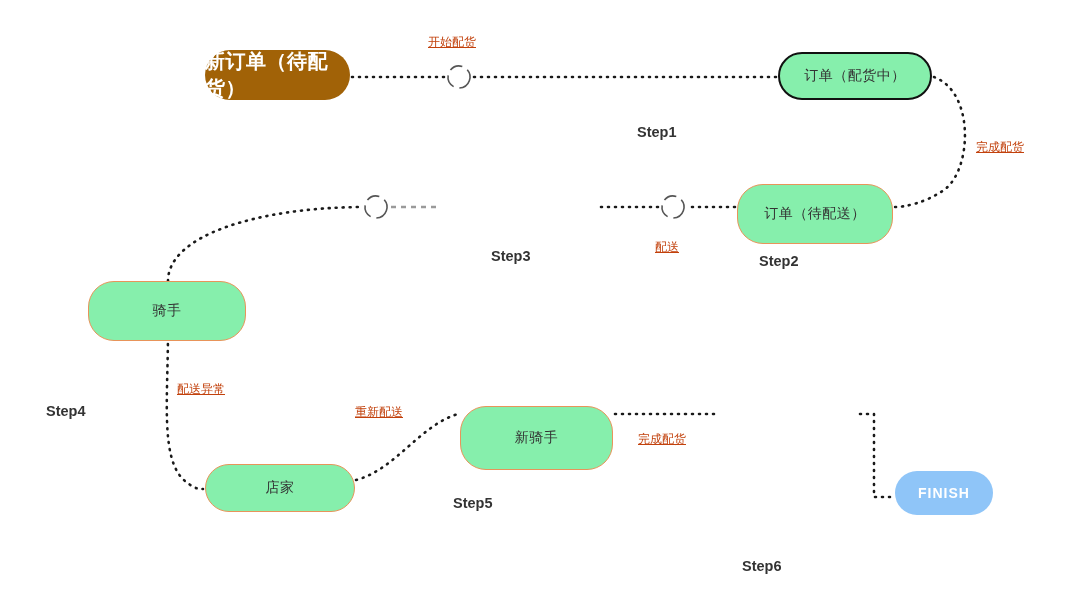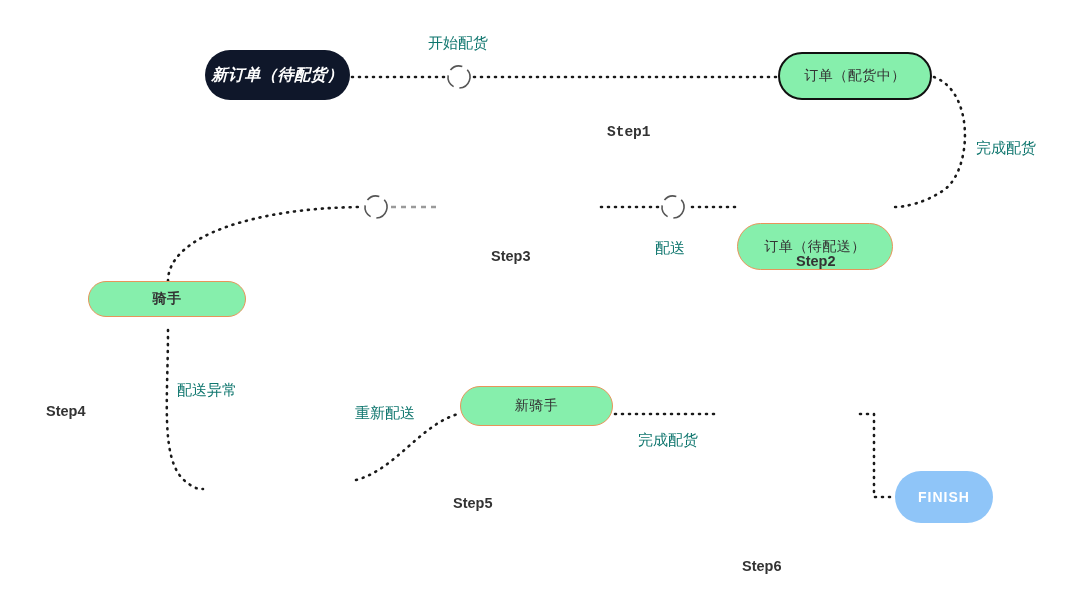--- a/index.html
+++ b/index.html
@@ -40,41 +40,41 @@
   .node.black {
     border: 2.2px solid #111111;
   }
   .node.orange {
     border: 1.8px solid #E8945A;
   }
   .node.pink-border {
     border: 1.8px solid #E8437A;
   }
   .node.fill-pink {
-    background: #0f172a;
+    background: #a16207;
     border: none;
     color: #ffffff;
     font-weight: bold;
-    font-size: 16px;
-    font-style: italic;
+    font-size: 20px;
   }
   .node.fill-blue {
     background: #8FC5F8;
     border: none;
     color: #ffffff;
     font-weight: bold;
     font-size: 14px;
     letter-spacing: 1px;
   }
   .edge-label {
     position: absolute;
-    font-size: 15px;
-    color: #0f766e;
+    font-size: 12px;
+    color: #c2410c;
     white-space: nowrap;
     z-index: 6;
+    text-decoration: underline;
   }
   .step-label {
     position: absolute;
     font-size: 14.5px;
     font-weight: bold;
     color: #333333;
     white-space: nowrap;
     z-index: 6;
   }
 </style>
@@ -112,38 +112,39 @@
     </g>
     <g>
       <circle cx="376" cy="207" r="11" fill="#ffffff" stroke="#555555" stroke-width="1.6" stroke-dasharray="13 6" transform="rotate(20 376 207)"></circle>
     </g>
   </svg>
 
   <div class="node fill-pink" style="left:205px; top:50px; width:145px; height:50px;">新订单（待配货）</div>
 
   <div class="node black" style="left:778px; top:52px; width:154px; height:48px;">订单（配货中）</div>
 
-  <div class="node orange" style="left:737px; top:184px; width:156px; height:47px;margin-top:39px;">订单（待配送）</div>
+  <div class="node orange" style="left:737px; top:184px; width:156px; height:60px;">订单（待配送）</div>
 
 
-  <div class="node orange" style="left:88px; top:281px; width:158px; height:36px;font-weight:bold;">骑手</div>
+  <div class="node orange" style="left:88px; top:281px; width:158px; height:60px;">骑手</div>
+
+  <div class="node orange" style="left:205px; top:464px; width:150px; height:48px;">店家</div>
+
+  <div class="node orange" style="left:460px; top:406px; width:153px; height:64px;">新骑手</div>
 
 
-  <div class="node orange" style="left:460px; top:386px; width:153px; height:40px;">新骑手</div>
-
-
-  <div class="node fill-blue" style="left:895px; top:471px; width:98px; height:52px;">FINISH</div>
+  <div class="node fill-blue" style="left:895px; top:471px; width:98px; height:44px;">FINISH</div>
 
   <div class="edge-label" style="left:428px; top:34px;">开始配货</div>
   <div class="edge-label" style="left:976px; top:139px;">完成配货</div>
   <div class="edge-label" style="left:655px; top:239px;">配送</div>
   <div class="edge-label" style="left:177px; top:381px;">配送异常</div>
   <div class="edge-label" style="left:355px; top:404px;">重新配送</div>
   <div class="edge-label" style="left:638px; top:431px;">完成配货</div>
 
-  <div class="step-label" style="left:607px; top:124px;font-family:Liberation Mono, monospace;">Step1</div>
-  <div class="step-label" style="left:796px; top:253px;">Step2</div>
+  <div class="step-label" style="left:637px; top:124px;">Step1</div>
+  <div class="step-label" style="left:759px; top:253px;">Step2</div>
   <div class="step-label" style="left:491px; top:248px;">Step3</div>
   <div class="step-label" style="left:46px; top:362px;margin-top:41px;">Step4</div>
   <div class="step-label" style="left:453px; top:495px;">Step5</div>
   <div class="step-label" style="left:742px; top:558px;">Step6</div>
 
 </div>
 
 </body></html>

